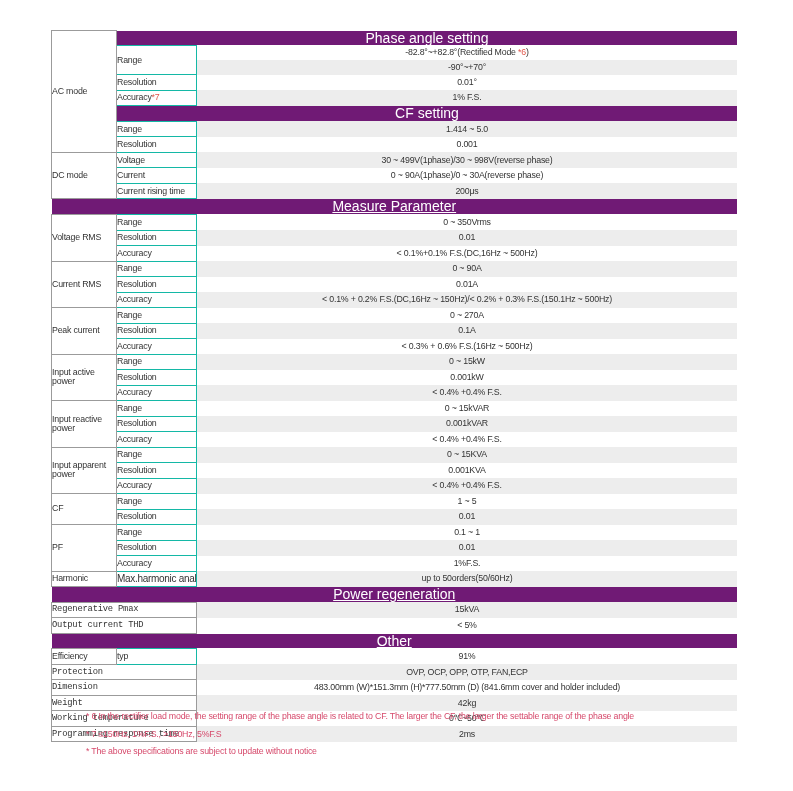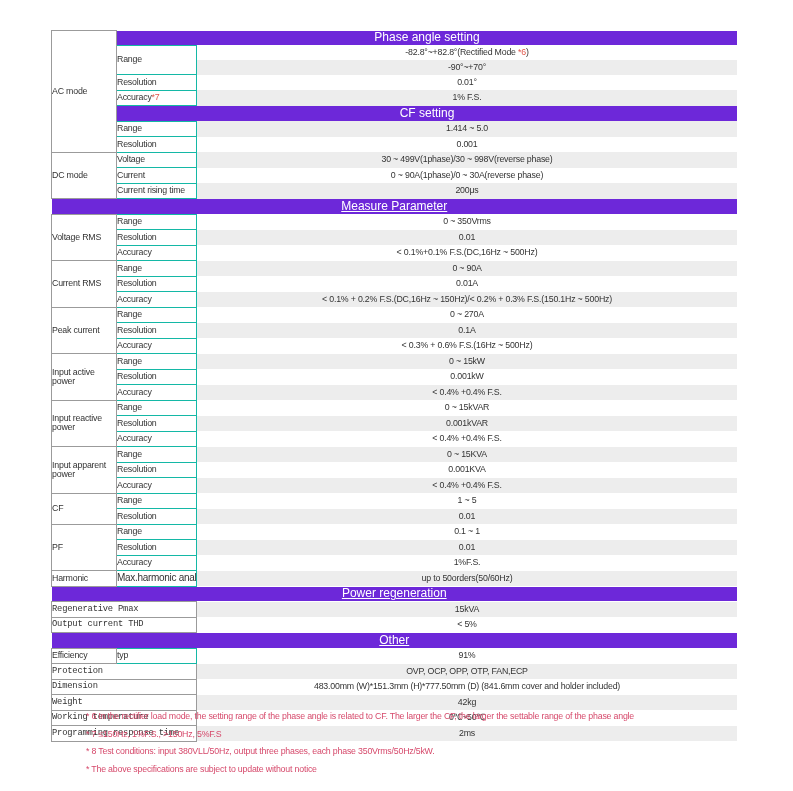--- a/index.html
+++ b/index.html
@@ -2,21 +2,21 @@
 <html><head>
 <meta charset="utf-8">
 <style>
   html,body{margin:0;padding:0;background:#ffffff;}
   body{width:793px;height:791px;overflow:hidden;position:relative;
        font-family:"Liberation Sans",sans-serif;color:#333;}
   #spec-table{position:absolute;left:51px;top:30px;width:686px;
        border-collapse:collapse;table-layout:fixed;
        font-size:8.8px;letter-spacing:-0.2px;line-height:1.05;}
   #spec-table td{height:14.5px;padding:0;vertical-align:middle;overflow:hidden;}
-  td.hdr{background:#6d28d9;color:#ffffff;text-align:center;font-size:12px;
+  td.hdr{background:#701a75;color:#ffffff;text-align:center;font-size:14px;
        letter-spacing:0;padding-right:22px;}
   td.hdr.sub{padding-left:80px;}
   td.hdr.full{padding-left:145px;text-decoration:underline;}
   td.c1{border:1px solid #9b9b9b;padding-left:5px;background:#fff;}
   td.c2{border:1px solid #14b8a6;padding-left:4px;background:#fff;white-space:nowrap;}
   td.c12{border:1px solid #9b9b9b;padding-left:5px;background:#fff;white-space:nowrap;font-family:Liberation Mono, monospace;}
   td.val{text-align:center;padding-right:22px;}
   td.g{background:#ededed;}
   td.tight{font-size:10px;letter-spacing:-0.3px;}
   .note{color:#e05649;}
@@ -237,15 +237,14 @@
   <tr>
     <td class="c12" colspan="2">Programming response time</td>
     <td class="val g">2ms</td>
   </tr>
 </tbody>
   </table>
 
 <div id="footnotes">
   <div>* 6 In the rectifier load mode, the setting range of the phase angle is related to CF. The larger the CF, the larger the settable range of the phase angle</div>
   <div>* 7 ≤150Hz, 1%F.S., &gt;150Hz, 5%F.S</div>
-  <div>* 8 Test conditions: input 380VLL/50Hz, output three phases, each phase 350Vrms/50Hz/5kW.</div>
   <div>* The above specifications are subject to update without notice</div>
 </div>
 
 </body></html>

